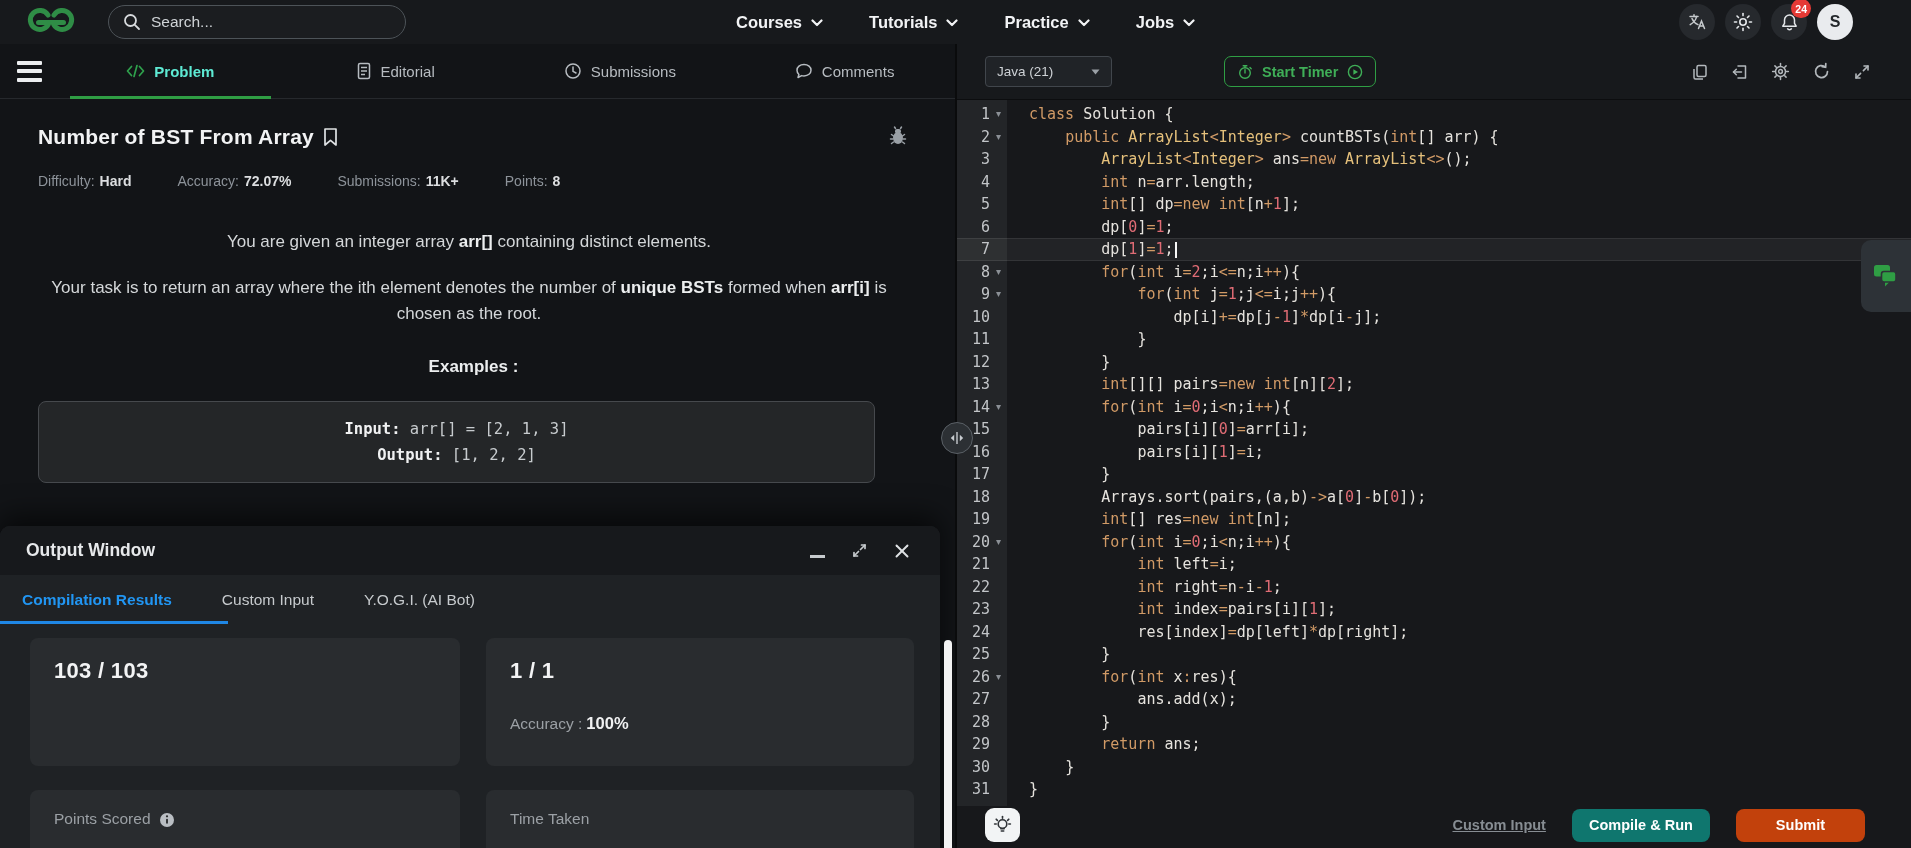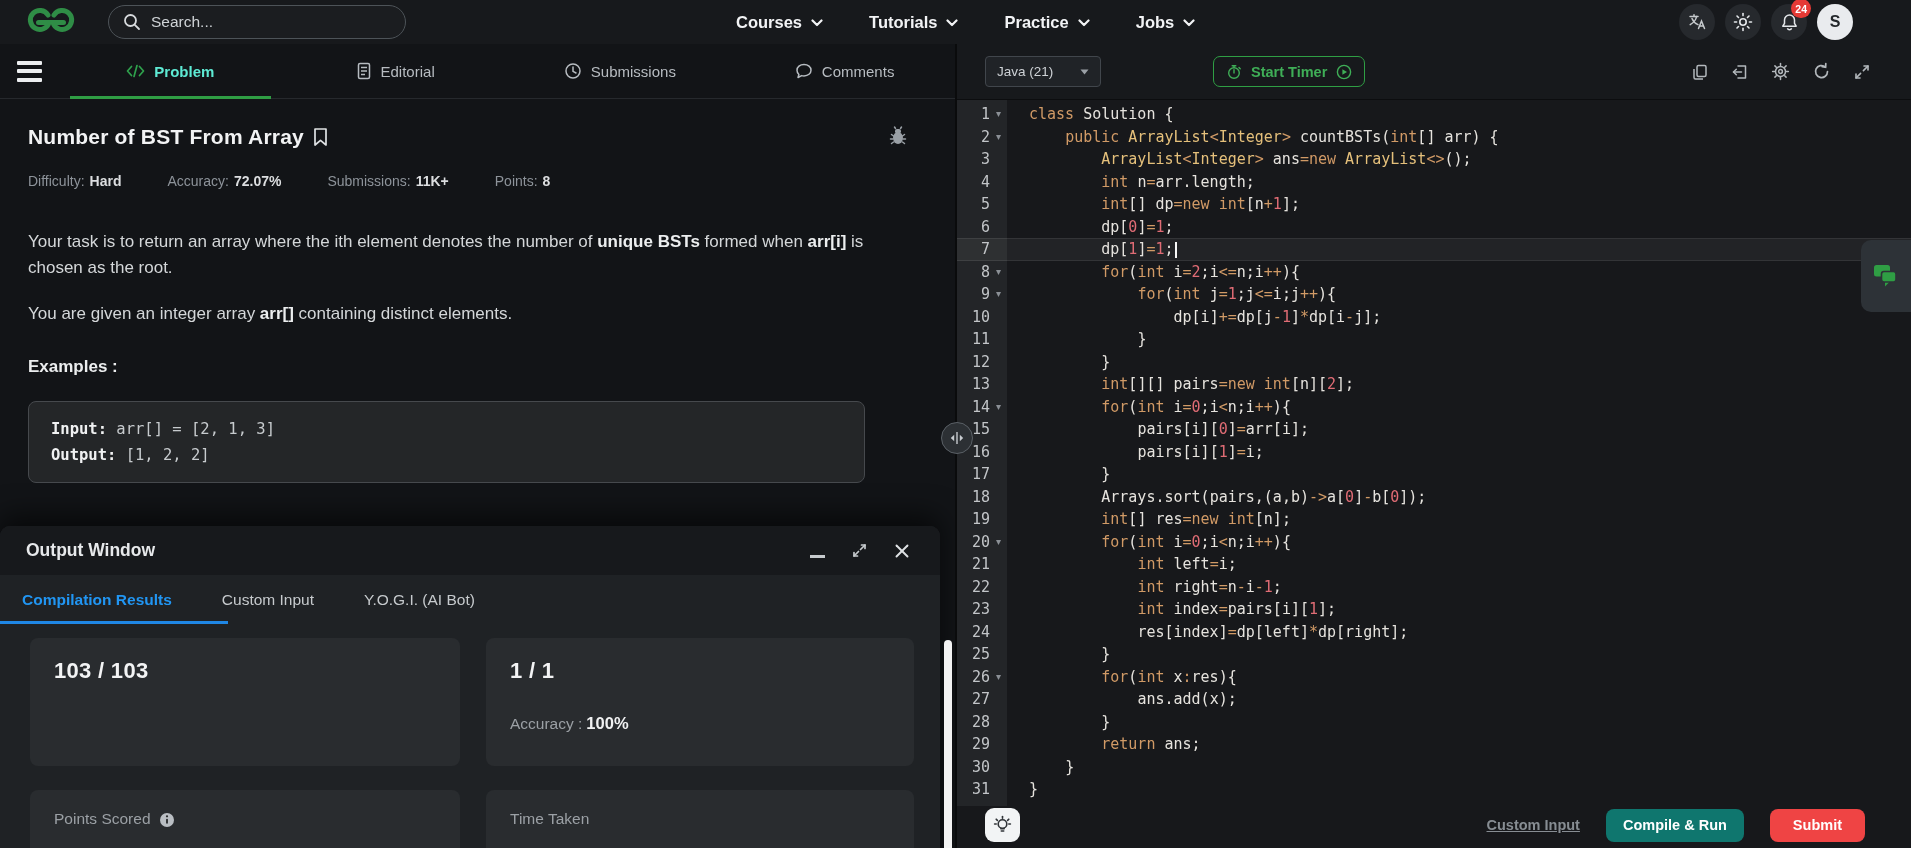--- a/index.html
+++ b/index.html
@@ -30,21 +30,21 @@
   
   .left-panel { position:absolute; top:44px; left:0; width:957px; bottom:0; background:#121417; overflow:hidden; }
   .ptabs { position:relative; height:55px; display:flex; align-items:stretch; border-bottom:1px solid #26292d; }
   .hamburger { width:58px; display:flex; flex-direction:column; justify-content:center; align-items:center; gap:4.5px;
                background:transparent; border:none; cursor:pointer; }
   .hamburger div { width:25px; height:4px; background:#eceef0; border-radius:1px; }
   .ptab { flex:1; display:flex; align-items:center; justify-content:center; gap:9px; color:#b7bcc1; font-size:15px;
           cursor:pointer; position:relative; }
   .ptab.active { color:#5eead4; font-weight:700; }
   .ptab.active::after { content:""; position:absolute; left:12px; right:12px; bottom:-1px; height:3px; background:#2f9e44; }
-  .pcontent { padding:26px 48px 0 28px; }
+  .pcontent { padding:26px 48px 0 38px;text-align:center; }
   .title-row { display:flex; align-items:flex-start; justify-content:space-between; }
   .ptitle { display:flex; align-items:center; gap:8px; }
   .ptitle h1 { font-size:21px; font-weight:800; color:#f2f3f4; letter-spacing:0.2px; }
   .meta { margin-top:24px; display:flex; gap:46px; font-size:14px; }
   .meta .lab { color:#8d939a; }
   .meta .val { color:#dcdee0; font-weight:700; margin-left:5px; }
   .para { margin-top:20px; font-size:17px; line-height:26px; color:#d4d7d9; max-width:862px; }
   .para:first-of-type { margin-top:40px; }
   .para .b { font-weight:700; color:#eceeef; }
   .examples { margin-top:30px; font-size:17px; font-weight:700; color:#eceeef; }
@@ -79,21 +79,21 @@
   
   .splitter-line { position:absolute; top:44px; bottom:0; left:955px; width:2px; background:#0a0b0c; z-index:9; }
   .splitter { position:absolute; left:941px; top:422px; width:32px; height:32px; border-radius:50%;
               background:#2c3034; border:1.5px solid #5a6066; z-index:10; display:flex; align-items:center;
               justify-content:center; cursor:col-resize; }
 
   
   .right-panel { position:absolute; top:44px; left:957px; right:0; bottom:0; background:#17181b; }
   .etoolbar { height:56px; background:#17191c; border-bottom:1px solid #0c0d0f; display:flex; align-items:center;
               padding:0 40px 0 28px; }
-  .lang-select { width:116px; height:31px; background:#202327; border:1px solid #41464c; border-radius:4px;
+  .lang-select { width:127px; height:31px; background:#202327; border:1px solid #41464c; border-radius:4px;
                  display:flex; align-items:center; justify-content:space-between; padding:0 11px; color:#ced2d6;
                  font-size:13.5px; cursor:pointer; }
   .timer-btn { margin-left:112px; height:31px; border:1.4px solid #2f9e44; border-radius:7px; background:transparent;
                display:flex; align-items:center; gap:9px; padding:0 12px; color:#3fae57; font-size:14.5px;
                font-weight:600; cursor:pointer; font-family:"Liberation Sans", sans-serif; }
   .etools { margin-left:auto; display:flex; align-items:center; gap:22px; color:#b3b8bc; }
   .etools > span { cursor:pointer; display:flex; }
 
   .code-area { position:absolute; top:56px; left:0; right:0; bottom:42px; overflow:hidden;
                background:linear-gradient(90deg, #232528 0, #232528 50px, #17181b 50px);
@@ -116,21 +116,21 @@
 
   .efooter { position:absolute; left:0; right:0; bottom:0; height:42px; display:flex; align-items:center;
              padding:0 46px 4px 28px; background:#17181b; }
   .bulb-btn { width:35px; height:34px; border-radius:9px; background:#f2f4f5; border:none; display:flex;
               align-items:center; justify-content:center; cursor:pointer; }
   .efooter-right { margin-left:auto; display:flex; align-items:center; gap:26px; }
   .ci-link { color:#878d93; font-weight:700; font-size:14.5px; text-decoration:underline; cursor:pointer; }
   .btn { height:33px; border:none; border-radius:8px; color:#fff; font-weight:700; font-size:14.5px;
          font-family:"Liberation Sans", sans-serif; cursor:pointer; padding:0 17px; }
   .btn.run { background:#0f766e; }
-  .btn.submit { background:#ef4444; padding:0 23px; }
+  .btn.submit { background:#c2410c; padding:0 40px; }
 </style>
 </head>
 <body>
 
 <div class="app">
 
   <header class="navbar">
     <svg class="logo" viewBox="0 0 50 32">
       <g fill="none" stroke="#2f8d46" stroke-width="5" stroke-linecap="round">
         <path d="M22 9 A 9.5 9.5 0 1 0 23 16.5 L 12.5 16.5"></path>
@@ -283,22 +283,22 @@
         </svg>
       </div>
 
       <div class="meta">
         <span><span class="lab">Difficulty:</span><span class="val">Hard</span></span>
         <span><span class="lab">Accuracy:</span><span class="val">72.07%</span></span>
         <span><span class="lab">Submissions:</span><span class="val">11K+</span></span>
         <span><span class="lab">Points:</span><span class="val">8</span></span>
       </div>
 
+      <p class="para"><span>You are given an integer array </span><span class="b">arr[]</span><span> containing distinct elements.</span></p>
       <p class="para"><span>Your task is to return an array where the ith element denotes the number of </span><span class="b">unique BSTs</span><span> formed when </span><span class="b">arr[i]</span><span> is chosen as the root.</span></p>
-      <p class="para"><span>You are given an integer array </span><span class="b">arr[]</span><span> containing distinct elements.</span></p>
       <div class="examples">Examples :</div>
 
       <div class="exbox">
         <div><span class="b">Input:</span><span> arr[] = [2, 1, 3]</span></div>
         <div><span class="b">Output:</span><span> [1, 2, 2]</span></div>
       </div>
     </div>
 
     <div class="left-scroll"></div>
 

